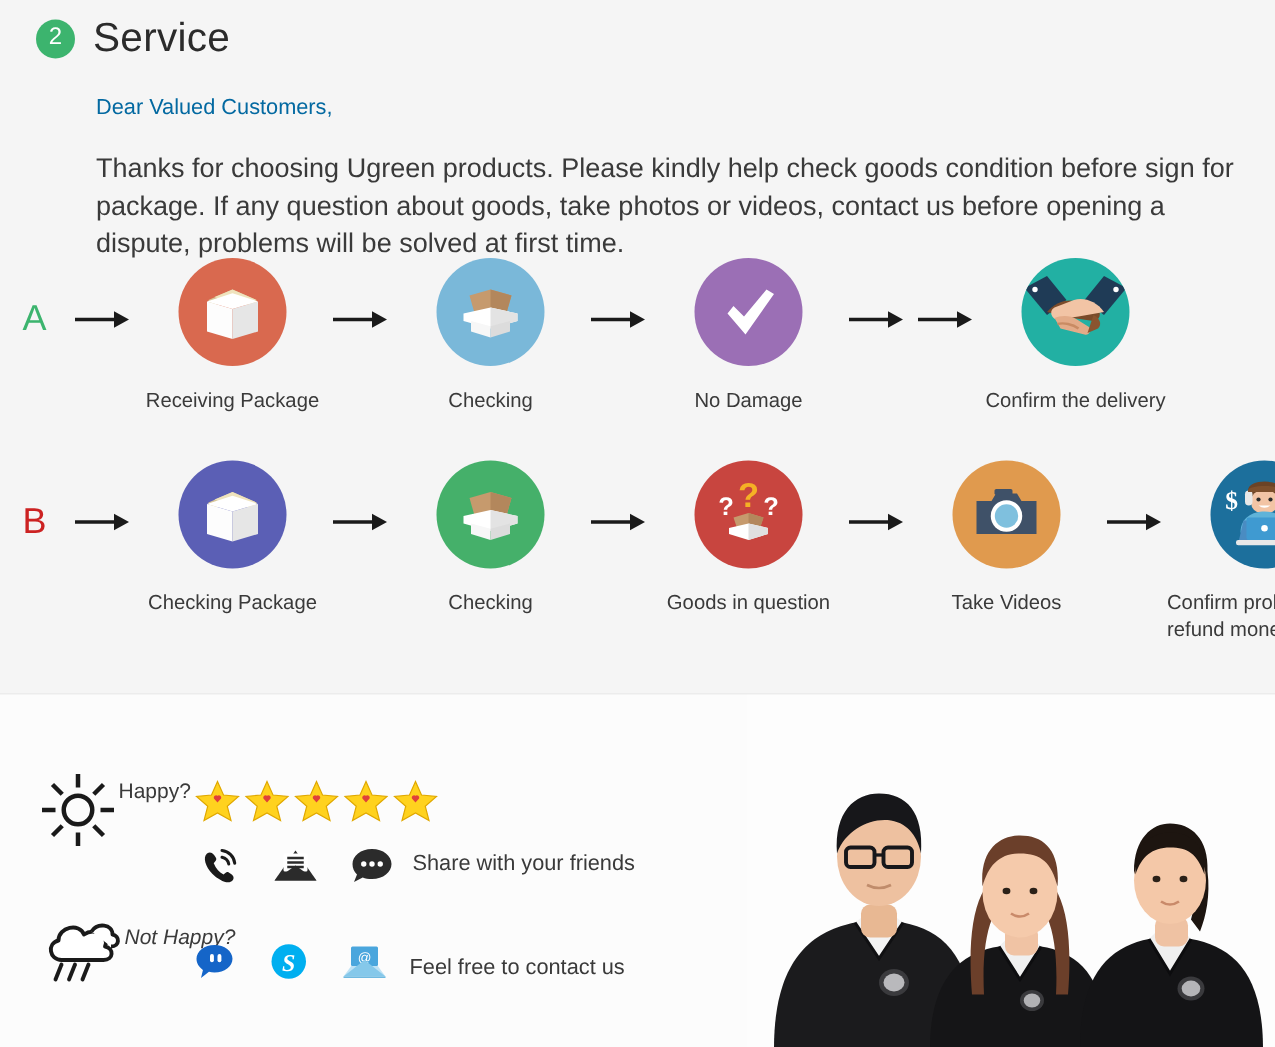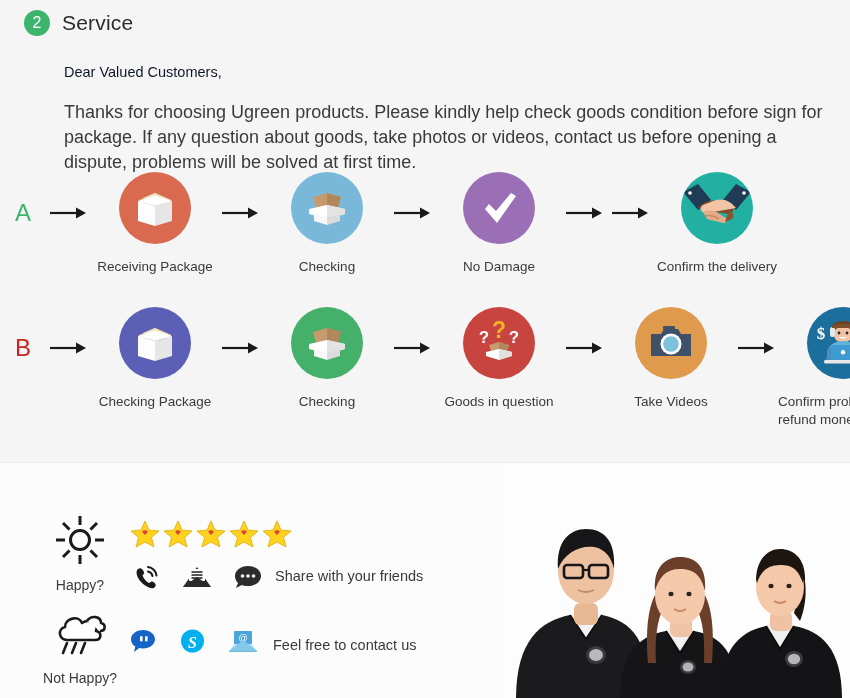--- a/index.html
+++ b/index.html
@@ -42,31 +42,31 @@
     color: #ffffff;
     font-size: 16px;
     font-weight: normal;
     display: flex;
     align-items: center;
     justify-content: center;
     line-height: 1;
     padding-bottom: 1px;
   }
   .service-title {
-    font-size: 21px;
+    font-size: 27px;
     color: #2b2b2b;
     font-weight: normal;
     letter-spacing: 0.2px;
   }
 
   .greeting {
     position: absolute;
     left: 64px; top: 64px;
     font-size: 14.5px;
-    color: #0f172a;
+    color: #0369a1;
   }
   .intro {
     position: absolute;
     left: 64px; top: 100px;
     width: 770px;
     font-size: 18px;
     line-height: 25px;
     color: #3a3a3a;
   }
 
@@ -135,26 +135,25 @@
     left: 0; top: 462px;
     width: 850px;
     height: 236px;
     background: #fcfcfc;
     border-top: 1px solid #ececec;
   }
 
   .mood-block {
     position: absolute;
     display: flex;
-    flex-direction: column;
-    align-items: center;
+    flex-direction: row;
     width: 110px;
   }
   .mood-block.happy     { left: 25px; top: 50px; }
-  .mood-block.not-happy { left: 25px; top: 147px; }
+  .mood-block.not-happy { left: 25px; top: 147px; font-style: italic; }
   .mood-label {
     margin-top: 6px;
     font-size: 14px;
     color: #3a3a3a;
     white-space: nowrap;
   }
 
   .stars-row {
     position: absolute;
     left: 130px; top: 56px;

